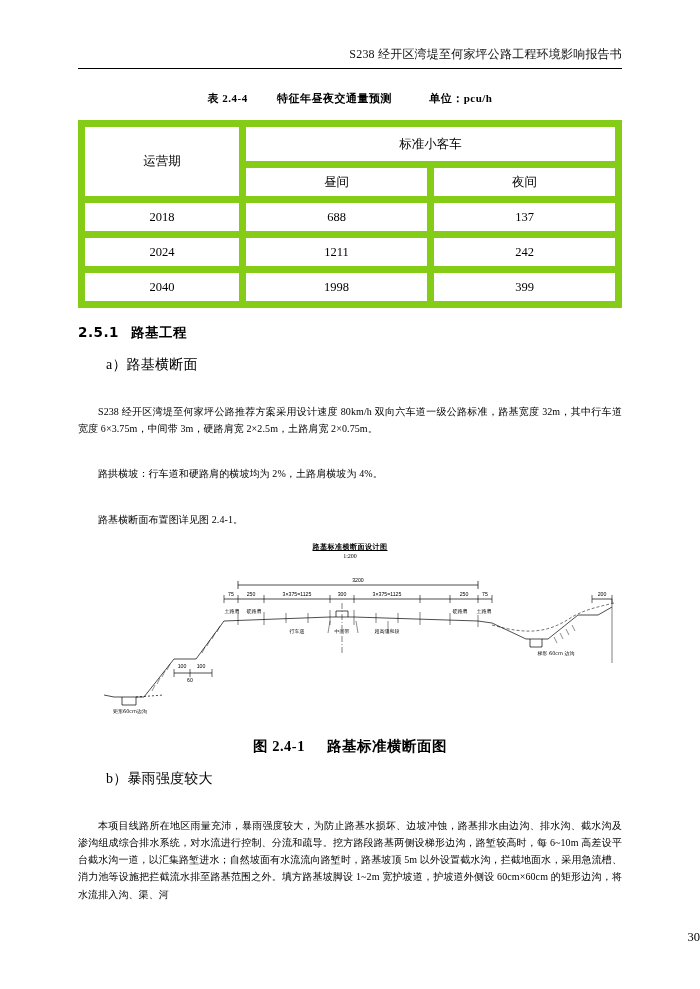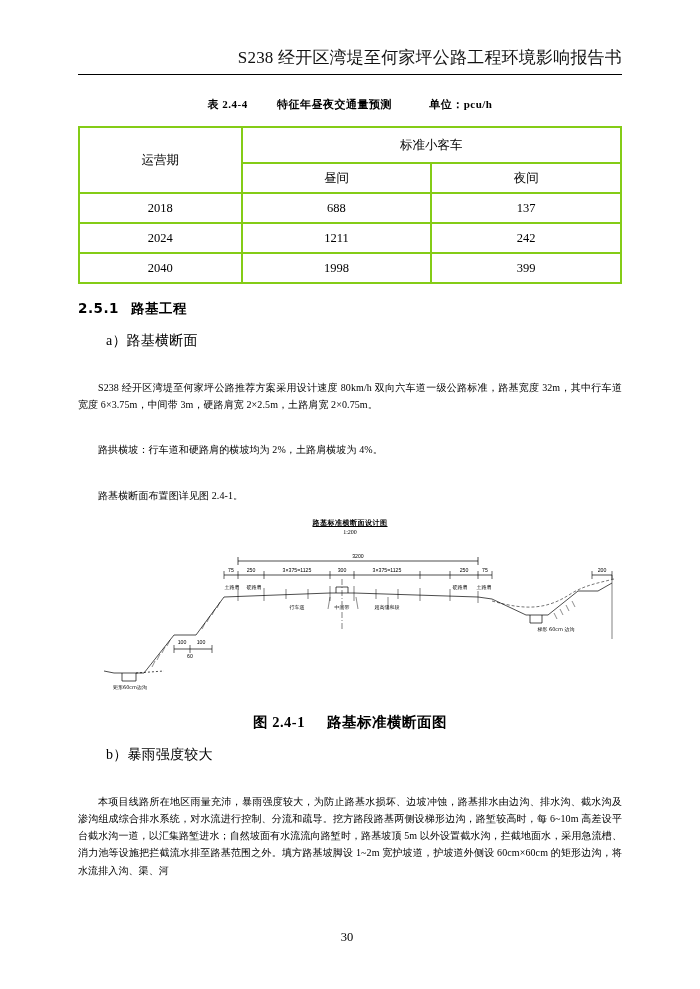--- a/index.html
+++ b/index.html
@@ -20,21 +20,21 @@
     width: 700px;
     height: 989px;
     box-sizing: border-box;
     padding: 0 78px;
   }
 
   
   .header {
     padding-top: 46px;
     text-align: right;
-    font-size: 17px;
+    font-size: 12px;
     letter-spacing: 0.2px;
     color: #111;
     font-family: "Liberation Serif", serif;
   }
   .header-rule {
     margin-top: 5px;
     border-bottom: 1px solid #000;
     height: 0;
   }
 
@@ -52,21 +52,21 @@
   }
 
   
   table.data {
     margin-top: 14px;
     width: 100%;
     border-collapse: collapse;
     font-size: 12.5px;
   }
   table.data th, table.data td {
-    border: 2px solid #84cc16;
+    border: 7px solid #84cc16;
     text-align: center;
     padding: 4px 2px;
     font-weight: normal;
     line-height: 1.35;
   }
   table.data tr.r1 td, table.data tr.r1 th { height: 26px; }
   table.data tr.r2 td, table.data tr.r2 th { height: 20px; }
   table.data tr.body td { height: 20px; }
   .col-period { width: 30%; }
   .col-day { width: 35%; }
@@ -129,23 +129,23 @@
     font-size: 14.5px;
     font-weight: bold;
     letter-spacing: 0.5px;
   }
   .fig-caption .cnum { margin-right: 22px; }
 
   
   .page-number {
     position: absolute;
     left: 0;
-    right: 6px;
+    right: 0;
     bottom: 44px;
-    text-align: center;
+    text-align: right;
     font-size: 12.5px;
   }
 </style>
 </head>
 <body>
 
 <div class="page">
 
   <div class="header">S238 经开区湾堤至何家坪公路工程环境影响报告书</div>
   <div class="header-rule"></div>

